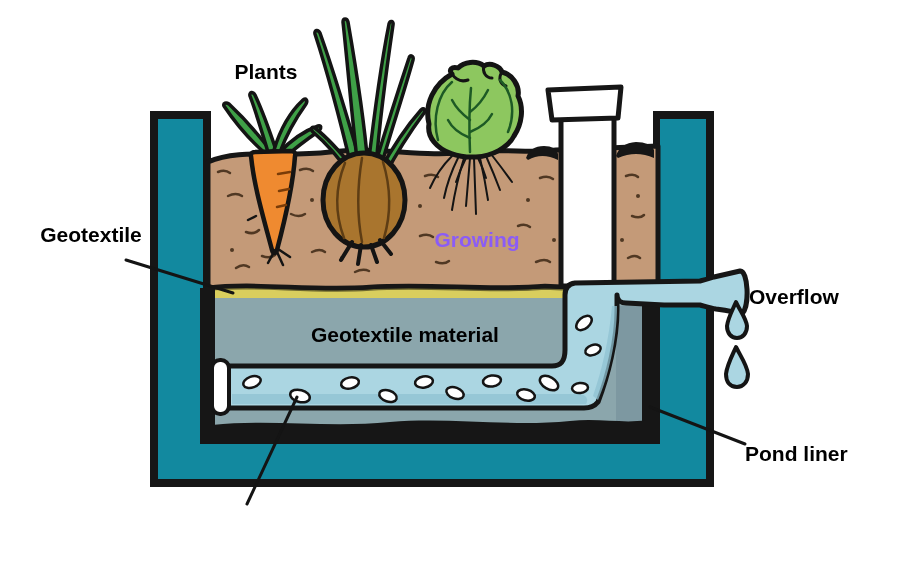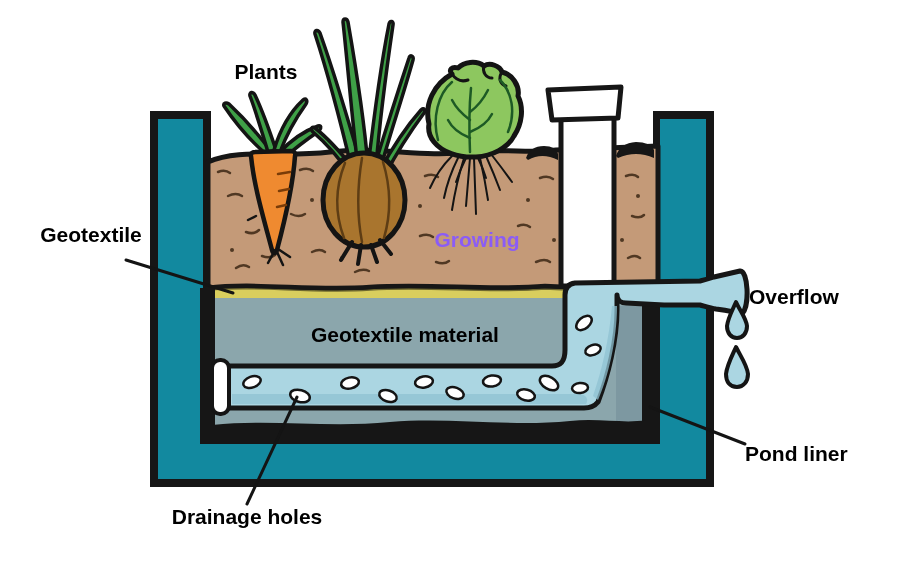--- a/index.html
+++ b/index.html
@@ -200,14 +200,13 @@
   <div class="lbl center" style="left:410px;top:227px;width:134px;line-height:25px;color:#8b5cf6;">
     <div>Growing</div>
   </div>
 
   <div class="lbl center" style="left:296px;top:322px;width:218px;">Geotextile material</div>
 
   <div class="lbl" style="left:749px;top:284px;">Overflow</div>
 
   <div class="lbl" style="left:745px;top:441px;">Pond liner</div>
 
-  <div class="lbl center" style="left:161px;top:504px;width:172px;">Drainage holes</div>
 </div>
 
 </body></html>

